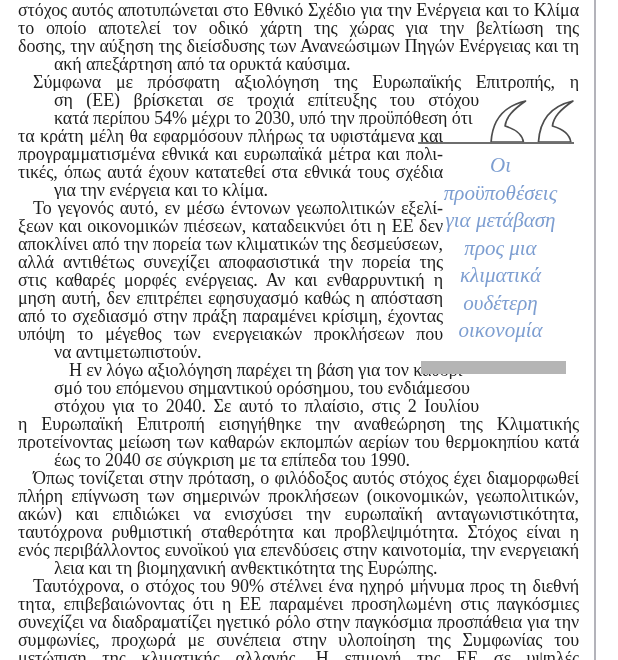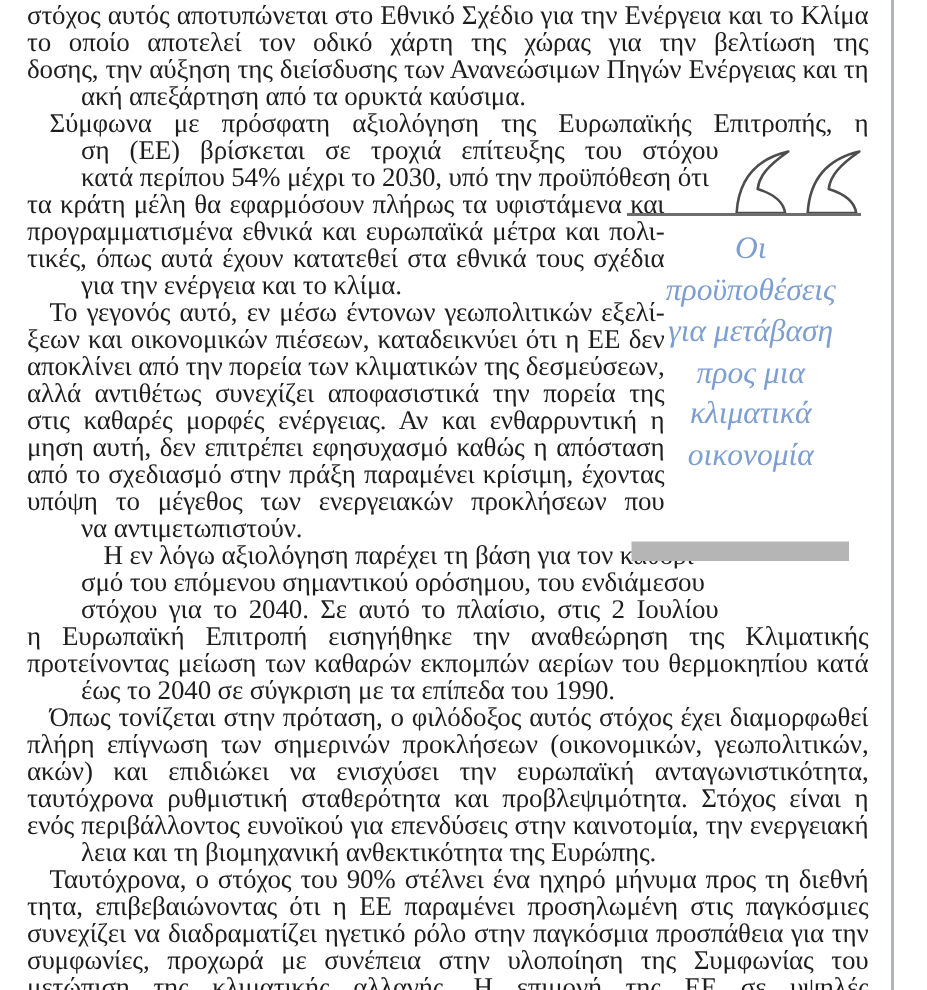--- a/index.html
+++ b/index.html
@@ -122,20 +122,21 @@
         <div class="pq-line">Οι</div>
 
         <div class="pq-line">προϋποθέσεις</div>
 
         <div class="pq-line">για μετάβαση</div>
 
         <div class="pq-line">προς μια</div>
 
         <div class="pq-line">κλιματικά</div>
 
+        <div class="pq-line">ουδέτερη</div>
 
         <div class="pq-line">οικονομία</div>
       </div>
     <div class="pq-bar"></div>
   </div>
 
   <div class="margin-rule"></div>
 </div>
 
 </body></html>

